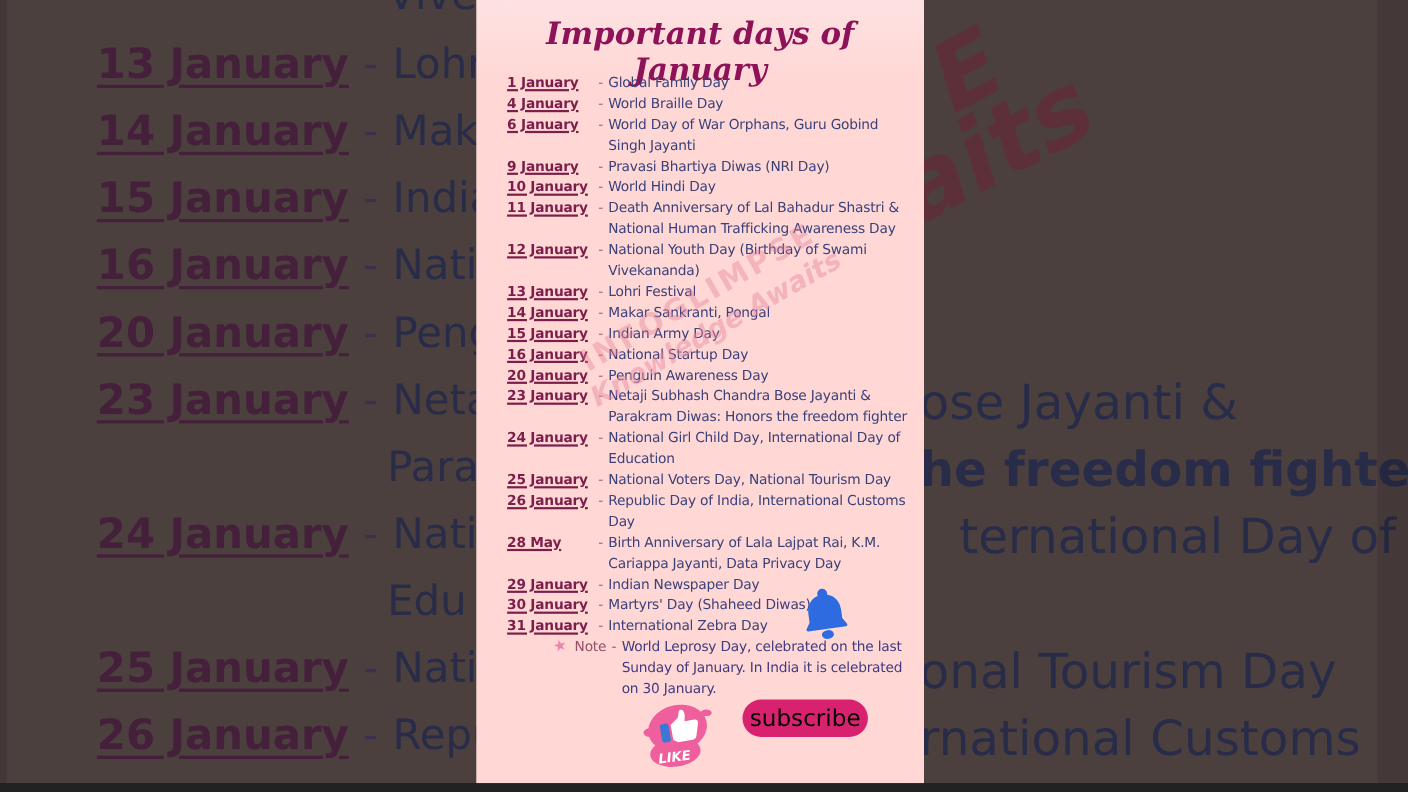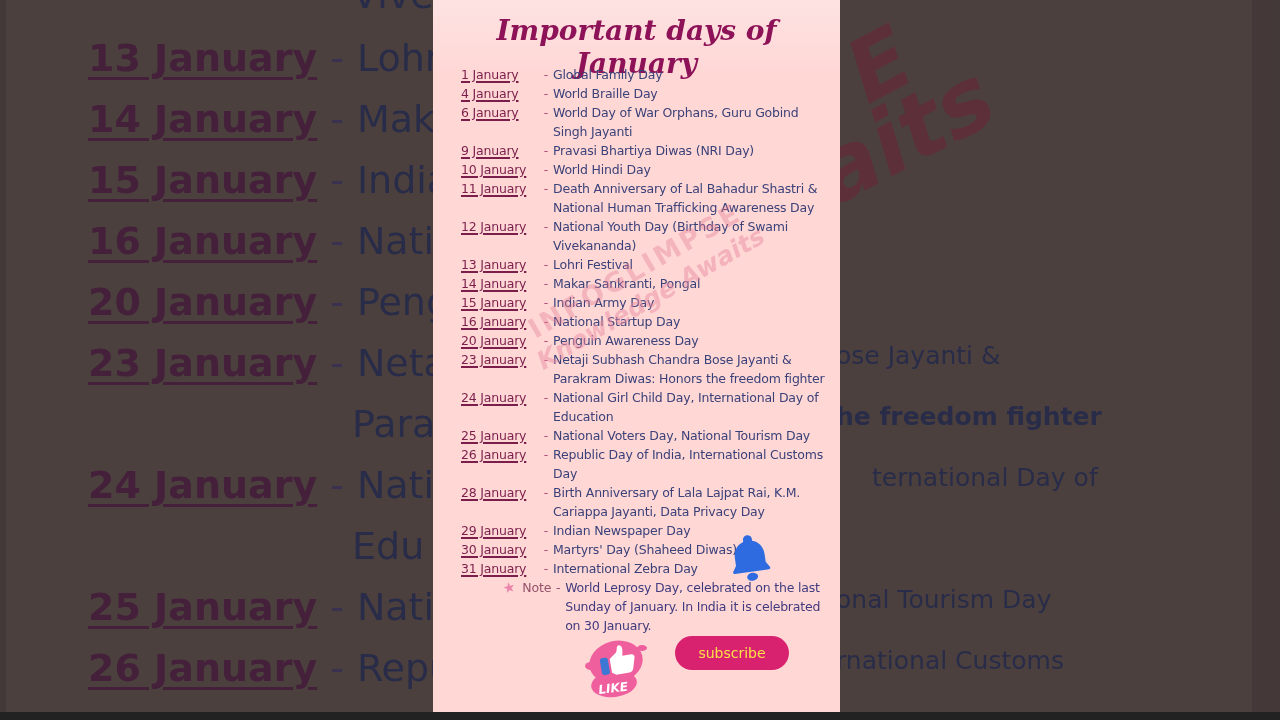--- a/index.html
+++ b/index.html
@@ -4,54 +4,54 @@
 <style>
   html,body{margin:0;padding:0;background:#222;}
   .stage{position:relative;width:1280px;height:712px;overflow:hidden;background:#4c403f;font-family:"DejaVu Sans",sans-serif;}
 
   
   .bg-layer{position:absolute;inset:0;}
   .bg-row{position:absolute;display:flex;gap:13px;font-size:38px;white-space:pre;}
   .bg-date{font-weight:bold;color:#45203a;text-decoration:underline;text-decoration-thickness:3px;text-underline-offset:6px;}
   .bg-dash{color:#3a3050;}
   .bg-event{color:#282c48;}
-  .bg-frag{position:absolute;font-size:25px;color:#282c48;white-space:pre;}
+  .bg-frag{position:absolute;font-size:44px;color:#282c48;white-space:pre;}
   .bg-wm{position:absolute;font-weight:bold;font-style:italic;color:rgba(96,46,56,.85);transform:rotate(-28deg);transform-origin:left top;}
   .edge{position:absolute;top:0;height:720px;}
   .edge-l{left:0;width:6px;background:rgba(0,0,0,.12);}
   .edge-r{left:1252px;width:28px;background:rgba(0,0,0,.10);}
 
   
   .card{position:absolute;left:433px;top:0;width:407px;height:720px;overflow:hidden;
         background:linear-gradient(180deg,#fde2e2 0px,#ffd8d6 70px);}
   .title{position:absolute;top:14px;left:0;right:0;margin:0;text-align:center;
          font-family:"DejaVu Serif",serif;font-style:italic;font-weight:bold;
          font-size:28px;color:var(--accent-magenta,#8d1257);}
   .list{position:absolute;top:65px;left:28px;right:4px;font-size:12.5px;line-height:19px;letter-spacing:-.2px;}
   .row{display:flex;}
-  .date{flex:none;width:78px;font-weight:normal;color:var(--date-maroon,#7c1e4b);
+  .date{flex:none;width:78px;font-weight:bold;color:var(--date-maroon,#7c1e4b);
         text-decoration:underline;text-decoration-thickness:1.5px;text-underline-offset:2px;}
   .dash{flex:none;width:14px;text-align:center;color:#b5507c;}
   .event{white-space:pre;color:var(--event-navy,#3b4179);}
   .note-row{display:flex;padding-left:46px;}
   .star{flex:none;font-size:14px;color:#ec85ac;margin-right:3px;transform:rotate(-12deg);}
   .note-label{flex:none;color:#96506a;}
   .note-dash{flex:none;width:14px;text-align:center;color:#96506a;}
   .note-text{white-space:pre;color:#403a7e;}
 
   
   .wm{position:absolute;left:52px;top:253px;width:315px;text-align:center;transform:rotate(-30deg);pointer-events:none;}
   .wm1{font-size:27px;font-weight:bold;letter-spacing:3px;color:rgba(226,122,148,.38);}
   .wm2{font-size:25px;font-weight:bold;font-style:italic;color:rgba(233,140,162,.5);margin-top:2px;}
 
   
   .bell{position:absolute;left:296px;top:534px;width:42px;height:48px;transform:rotate(-8deg);color:var(--bell-blue,#2e6ae0);}
   .like{position:absolute;left:149px;top:632px;width:68px;height:72px;color:var(--like-pink,#ef5f9d);}
   .subscribe{position:absolute;left:242px;top:636px;width:114px;height:34px;border:none;cursor:pointer;
-             background:var(--subscribe-pink,#d8226f);border-radius:17px;color:#fde047;font-size:14px;
+             background:var(--subscribe-pink,#d8226f);border-radius:17px;color:#000000;font-size:21px;
              font-family:"DejaVu Sans",sans-serif;display:flex;align-items:center;justify-content:center;}
 </style>
 </head>
 <body>
 
 <div class="stage">
 
   <div class="bg-layer">
     <div id="bg-left">
   <div class="bg-row" style="top: -27px; left: 352px;">
@@ -248,21 +248,21 @@
   </div>
 
   <div class="row">
     <span class="date">26 January</span>
     <span class="dash">-</span>
     <span class="event">Republic Day of India, International Customs
 Day</span>
   </div>
 
   <div class="row">
-    <span class="date">28 January</span>
+    <span class="date">28 May</span>
     <span class="dash">-</span>
     <span class="event">Birth Anniversary of Lala Lajpat Rai, K.M.
 Cariappa Jayanti, Data Privacy Day</span>
   </div>
 
   <div class="row">
     <span class="date">29 January</span>
     <span class="dash">-</span>
     <span class="event">Indian Newspaper Day</span>
   </div>

